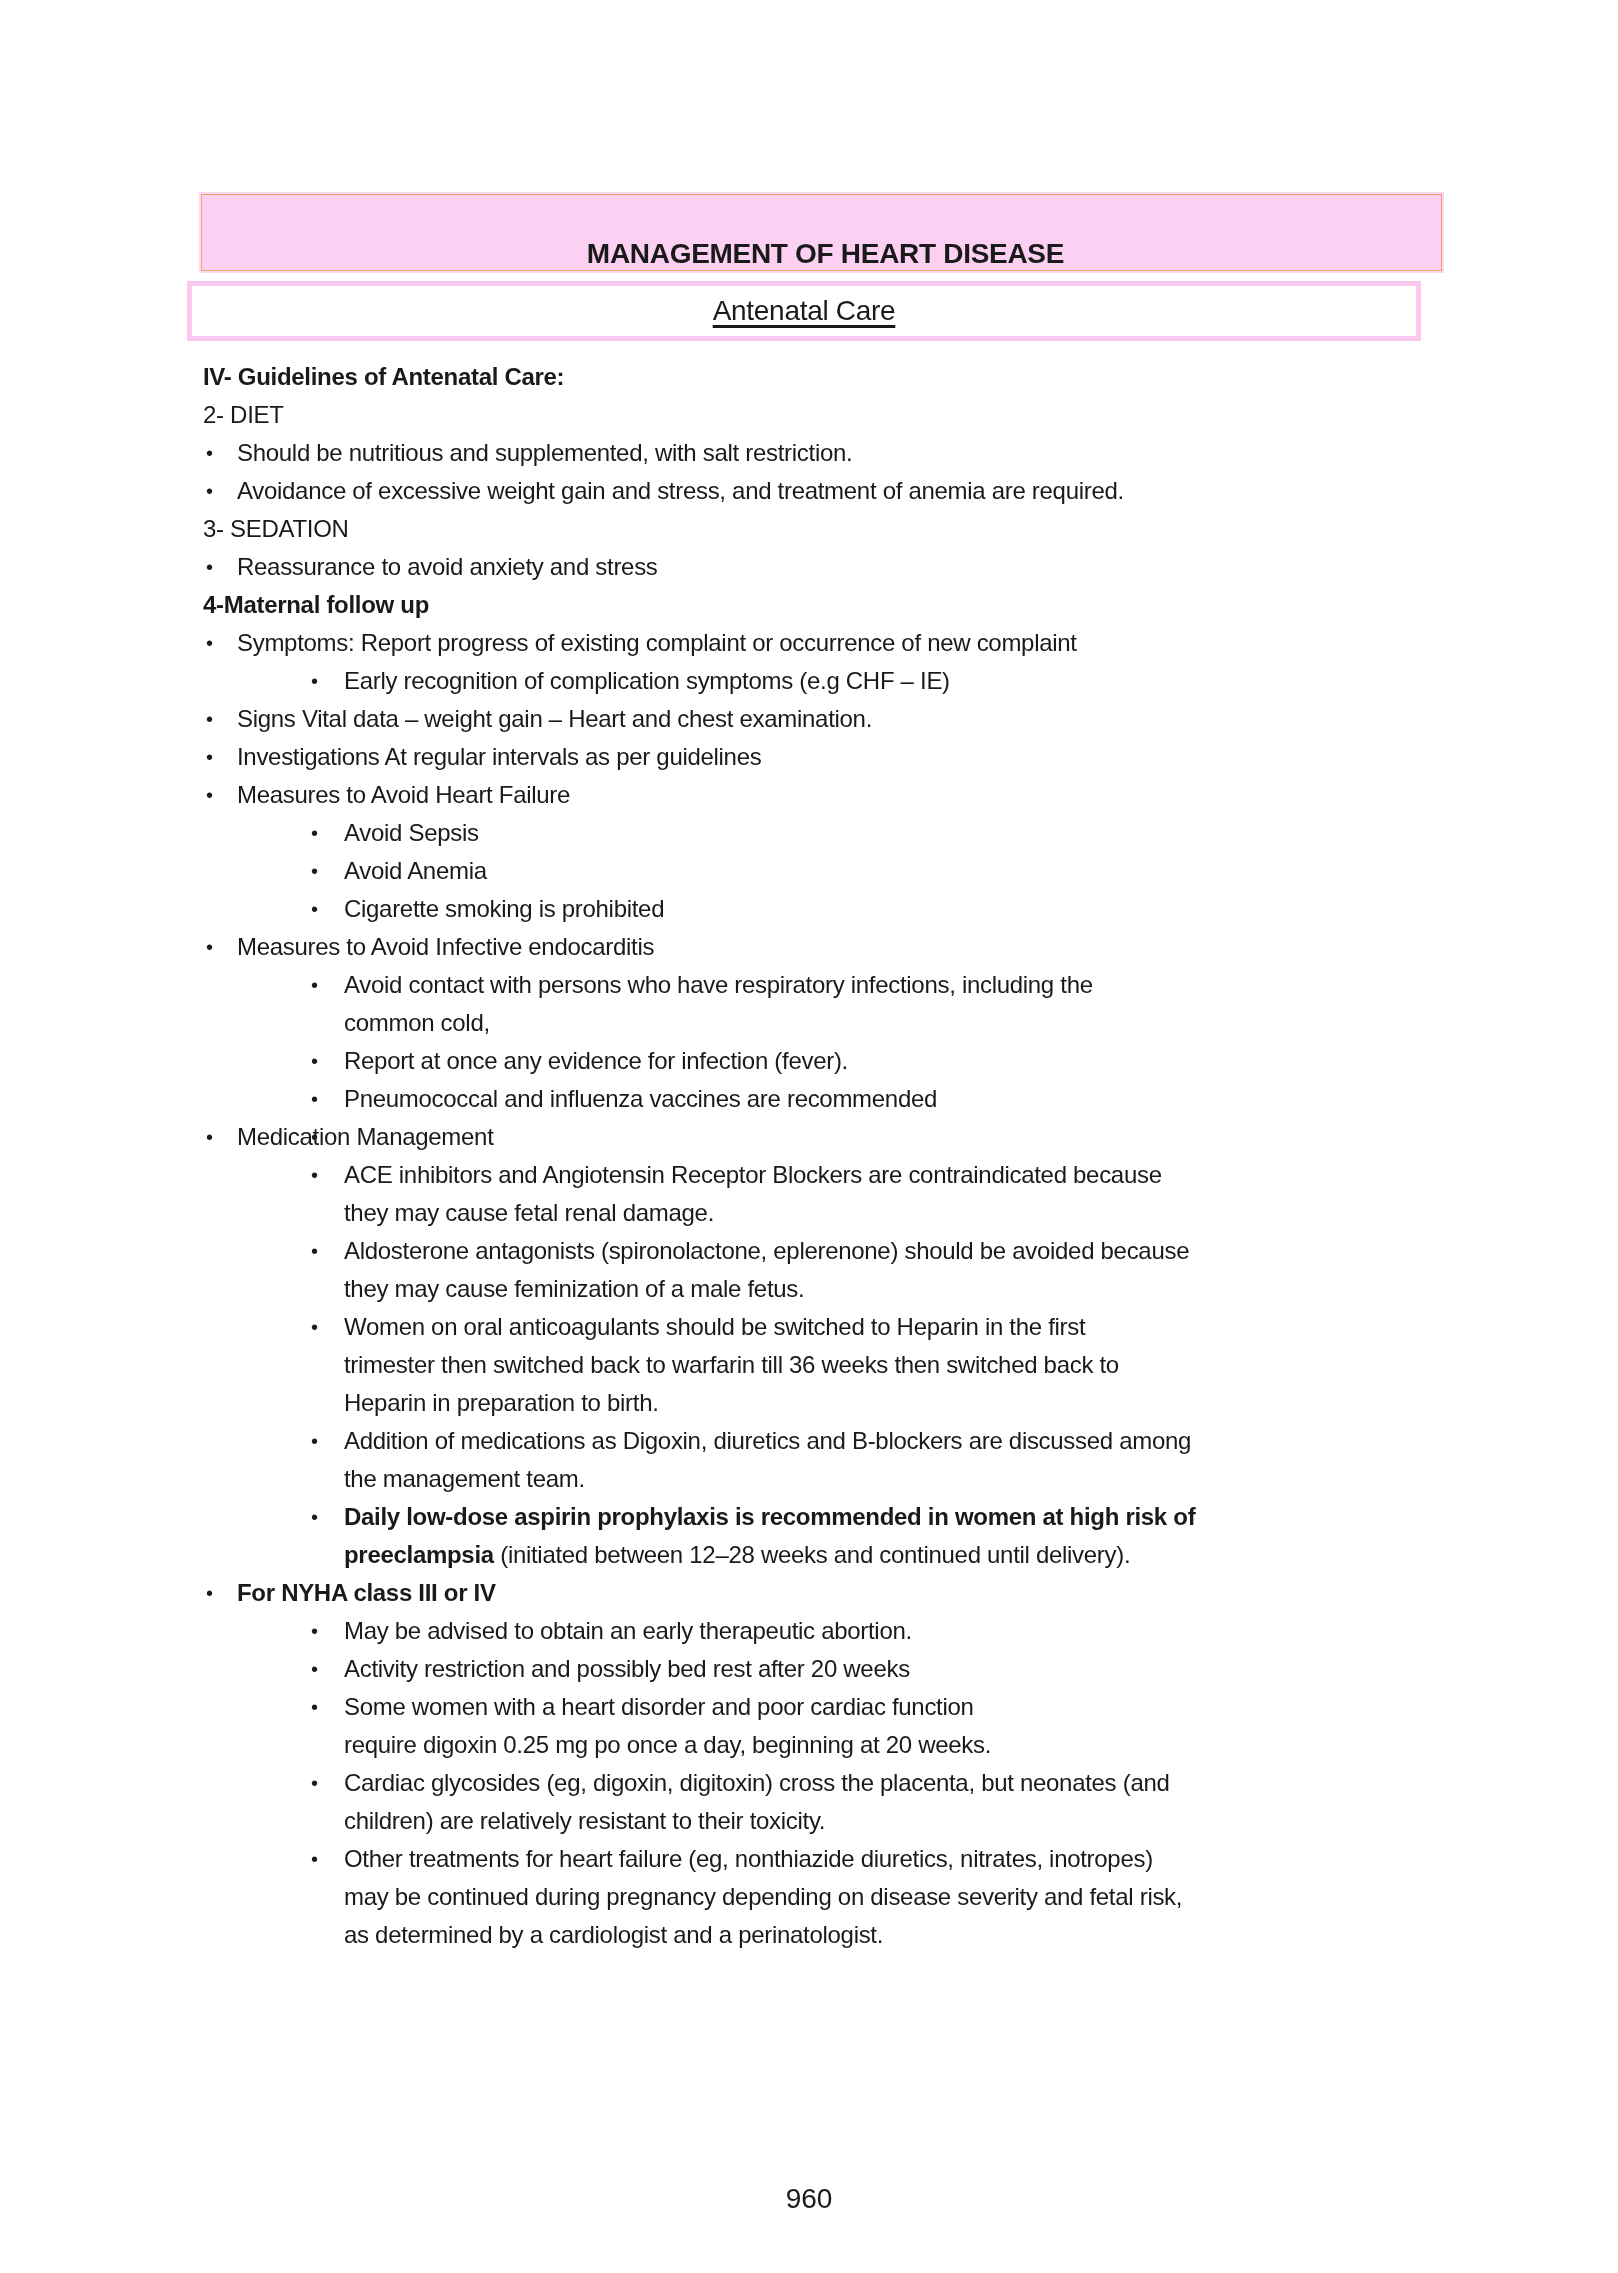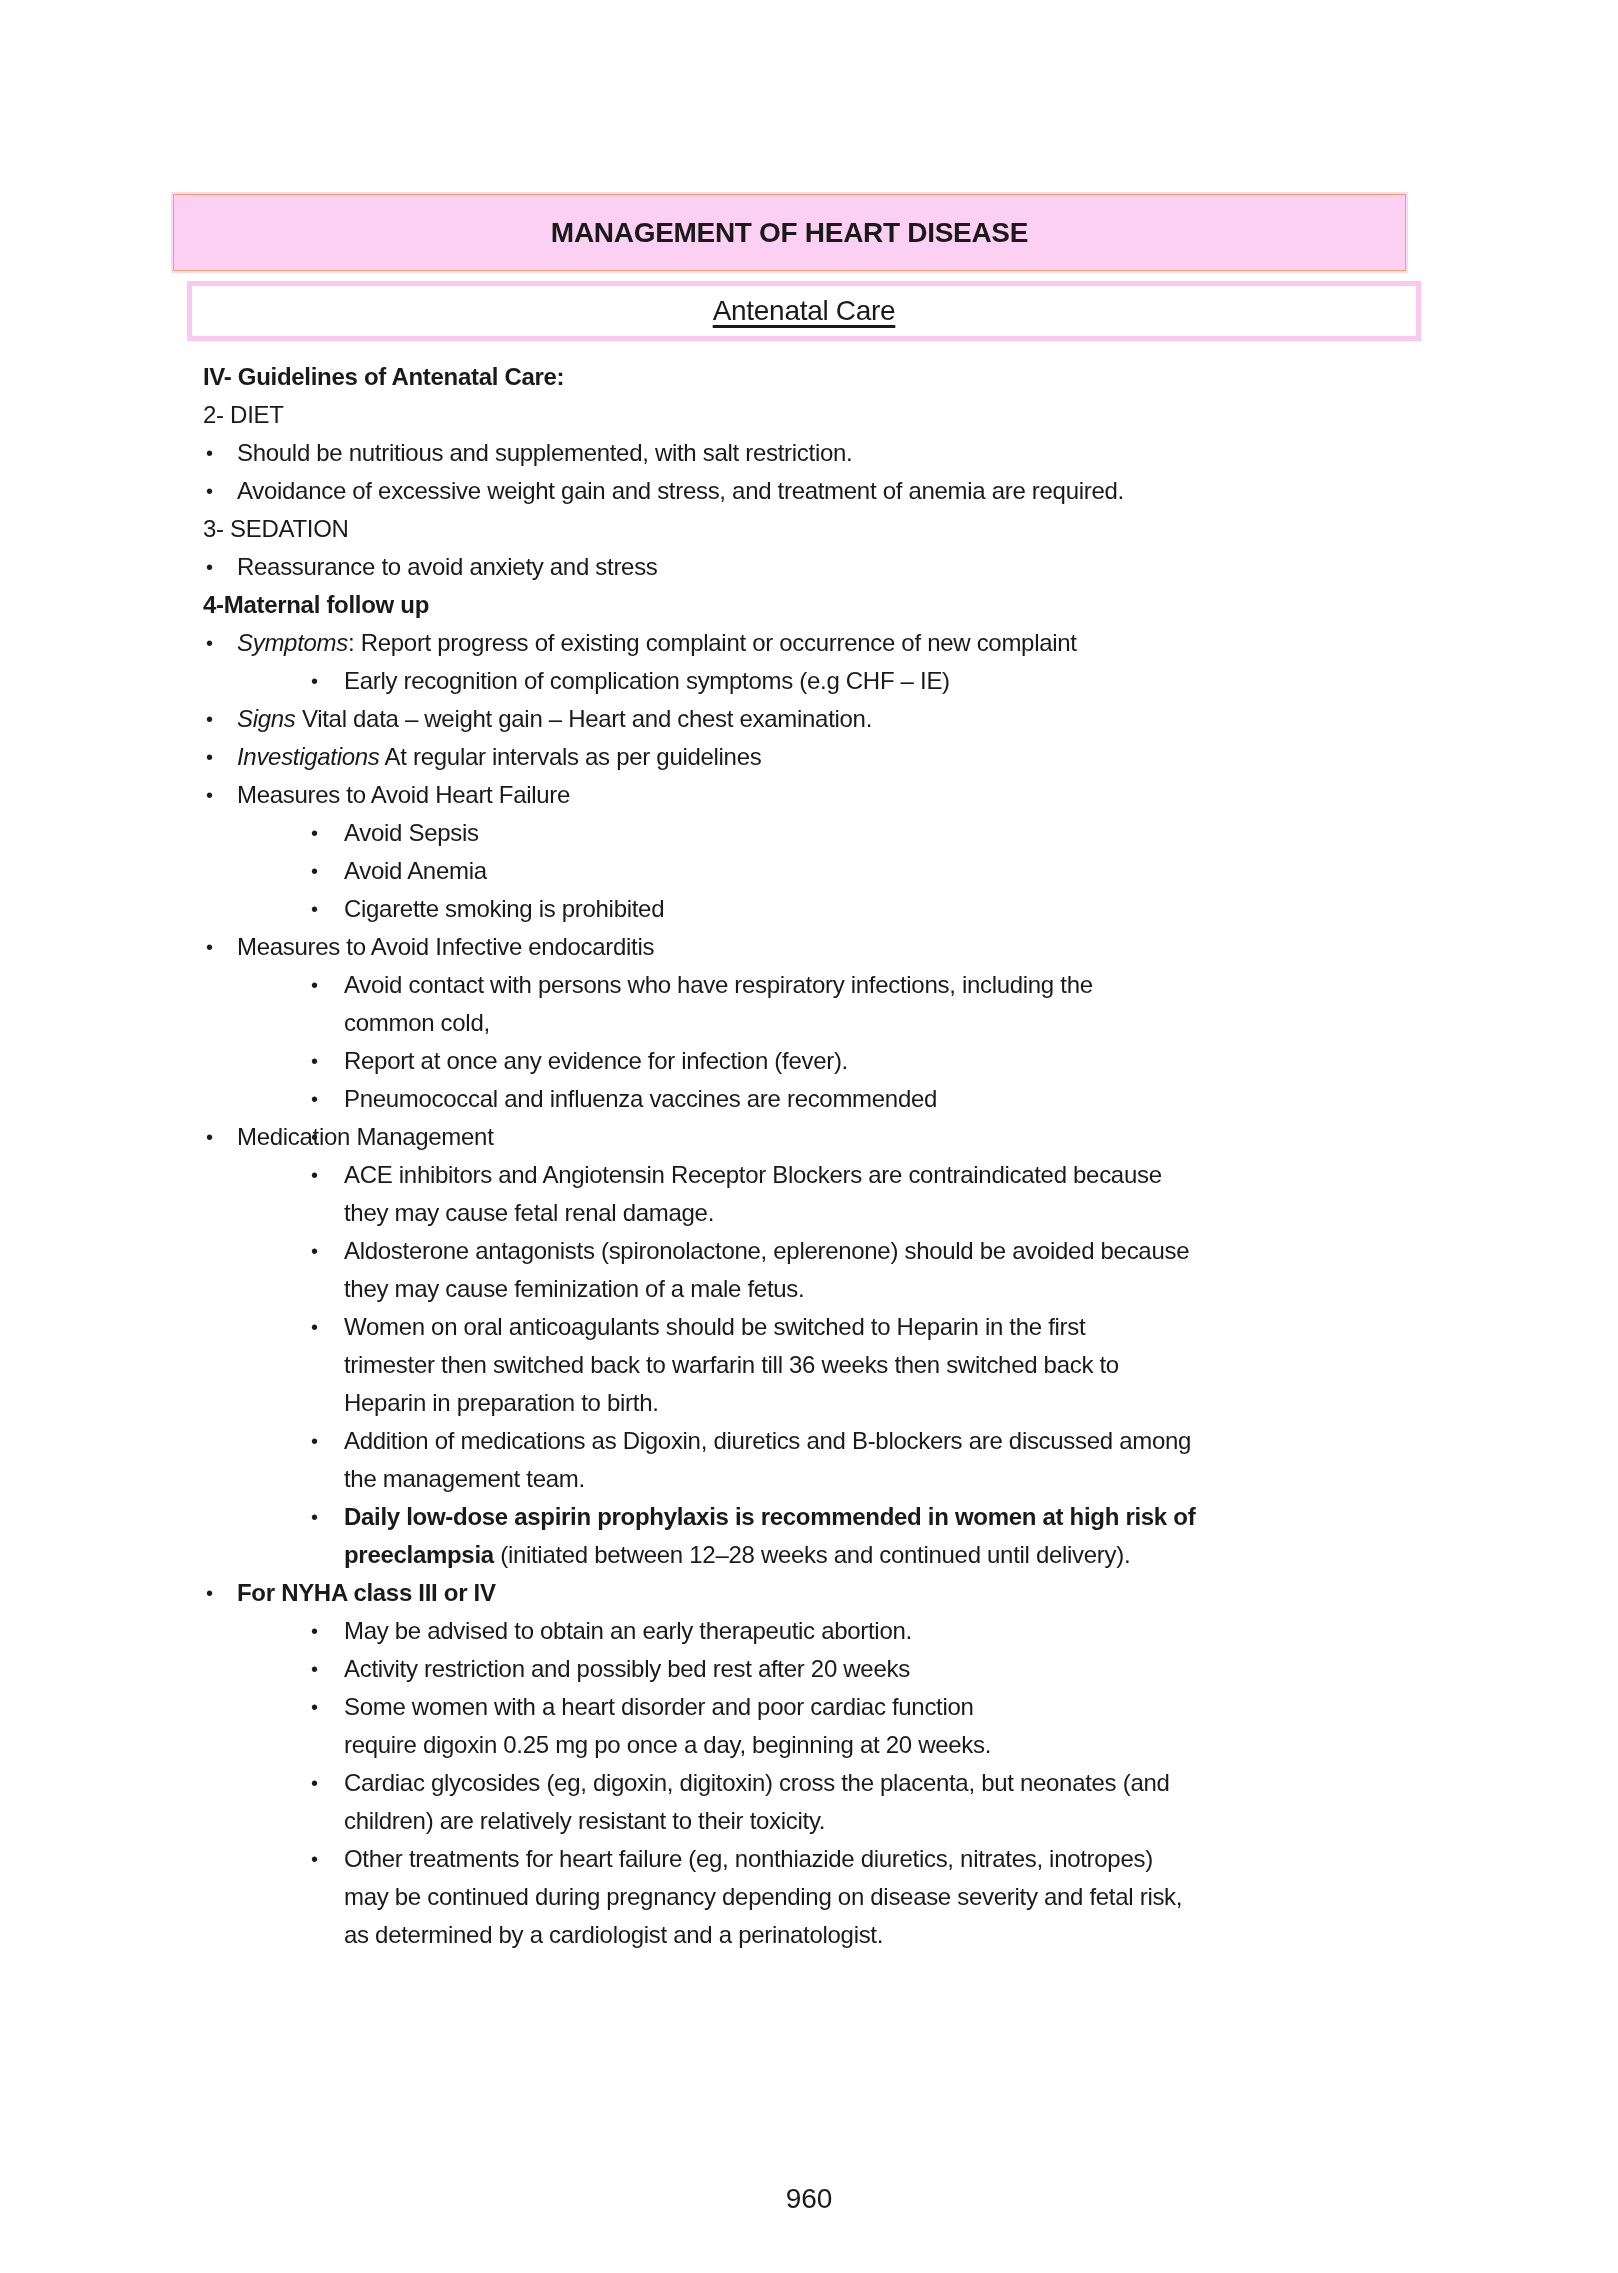--- a/index.html
+++ b/index.html
@@ -7,26 +7,26 @@
     position: relative;
     width: 1618px;
     height: 2273px;
     background: #ffffff;
     font-family: "Liberation Sans", sans-serif;
     color: #1a1a1a;
     overflow: hidden;
   }
   .header-box {
     position: absolute;
-    left: 173px; top: 194px;
+    left: 201px; top: 194px;
     width: 1231px; height: 75px;
     background: #fbd0f2;
     border: 1.9px solid #f2a266;
     outline: 2.9px solid #fbd9f4;
-    display: flex; align-items: center; justify-content: center;
+    display: flex; align-items: flex-end; justify-content: center; padding-left: 8px;
   }
   .header-box .title {
     font-size: 28px;
     font-weight: 700;
     letter-spacing: -0.3px;
   }
   .subheader-box {
     position: absolute;
     left: 187px; top: 281px;
     width: 1224px; height: 50px;
@@ -58,21 +58,21 @@
   .bullet {
     position: absolute;
     top: 0;
     font-size: 20px;
     line-height: 38px;
     letter-spacing: 0;
   }
   .lvl1 > .bullet { left: 2.9px; }
   .lvl2 > .bullet { left: 108px; }
   .bd { font-weight: 700; }
-  .it { font-style: italic; }
+  .it { }
   .un {
     text-decoration-thickness: 2.4px;
     text-underline-offset: 4.8px;
     text-align: center;
   }
   .page-number {
     position: absolute;
     left: 0; top: 2178px;
     width: 100%;
     text-align: center;

